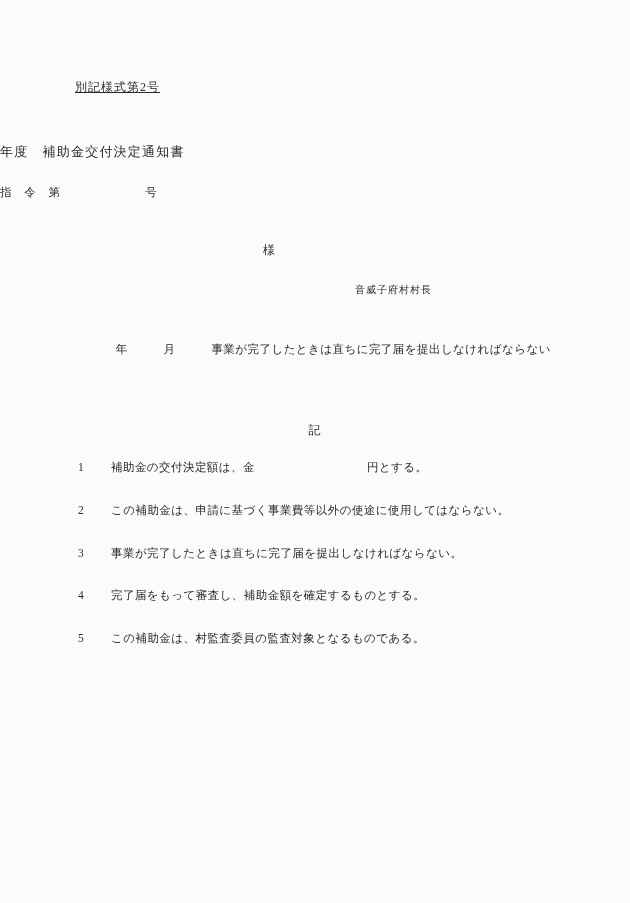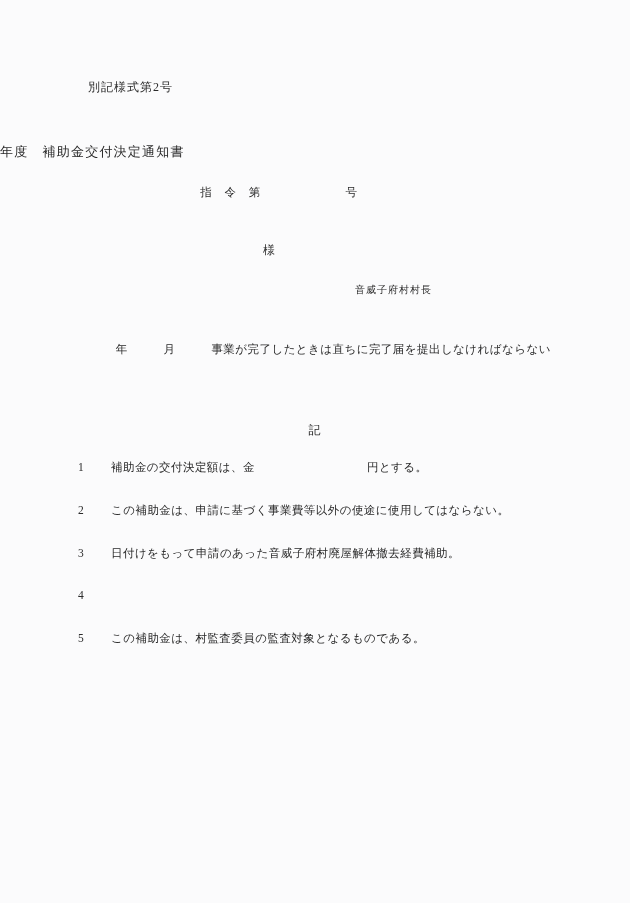--- a/index.html
+++ b/index.html
@@ -25,43 +25,44 @@
   .t {
     position: absolute;
     white-space: pre;
     font-size: 11.5px;
     line-height: 1.5;
     letter-spacing: 0.4px;
   }
 
   
   .form-no {
-    left: 88px;
+    left: 75px;
     top: 78px;
     font-size: 12px;
     letter-spacing: 1px;
+    text-decoration: underline;
   }
 
   
   .doc-title {
     left: 0;
     right: 0;
     top: 142px;
     text-align: left;
     font-size: 13px;
     letter-spacing: 1.2px;
   }
 
   
   .meta-block {
     position: absolute;
     top: 182px;
     left: 0;
     width: 558px;
-    text-align: center;
+    text-align: left;
   }
   .meta-line {
     display: block;
     white-space: pre;
     font-size: 11.5px;
     letter-spacing: 0.6px;
     line-height: 1.85;
   }
   .meta-line.date-line {
     padding-right: 12px;
@@ -170,25 +171,26 @@
       <span class="clause-text"><span>補助金の交付決定額は、金</span><span class="blank-fill"></span><span>円とする。</span></span>
     </div>
 
     <div class="clause">
       <span class="clause-num">2</span>
       <span class="clause-text">この補助金は、申請に基づく事業費等以外の使途に使用してはならない。</span>
     </div>
 
     <div class="clause">
       <span class="clause-num">3</span>
-      <span class="clause-text">日付けをもって申請のあった音威子府村廃屋解体撤去経費補助。</span>
+      <span class="clause-text">事業が完了したときは直ちに完了届を提出しなければならない。</span>
     </div>
 
     <div class="clause">
       <span class="clause-num">4</span>
+      <span class="clause-text">完了届をもって審査し、補助金額を確定するものとする。</span>
     </div>
 
     <div class="clause">
       <span class="clause-num">5</span>
       <span class="clause-text">この補助金は、村監査委員の監査対象となるものである。</span>
     </div>
 
   </div>
 
 </div>

